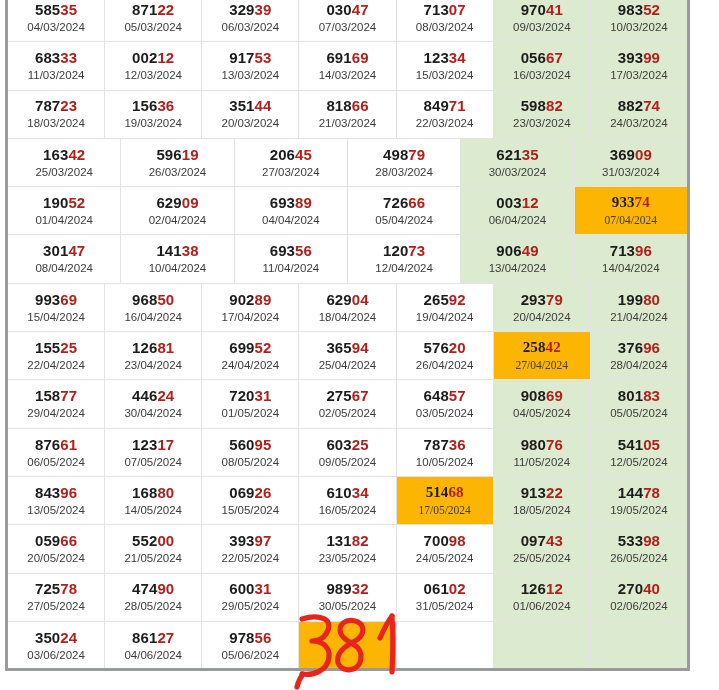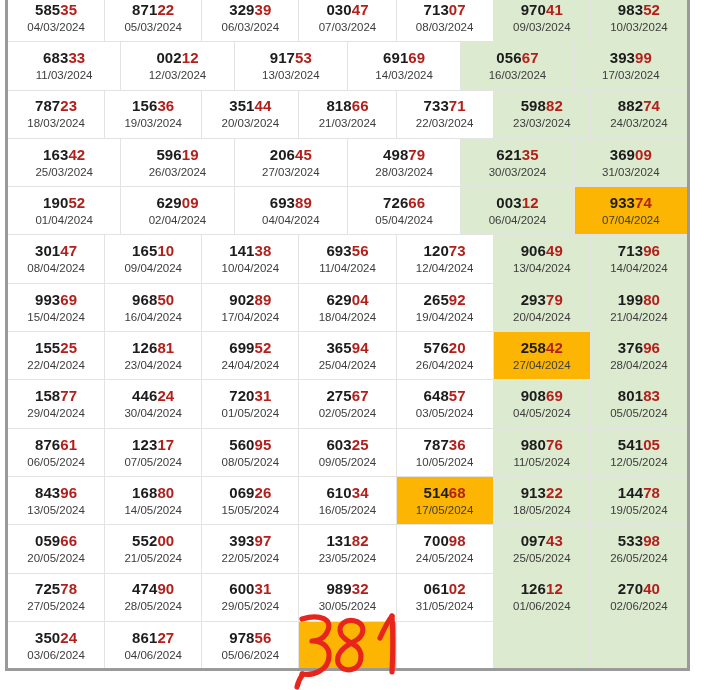--- a/index.html
+++ b/index.html
@@ -36,21 +36,21 @@
     min-width:0;
     position:relative;
     border-right:1px solid #e3e3e3;
     display:flex;flex-direction:column;
     align-items:center;justify-content:center;
     background:#ffffff;
     box-sizing:border-box;
   }
   .cell:last-child{border-right:none;}
   .cell.green{background:#dceacf;}
-  .cell.orange{background:#fcb503;}
+  .cell.orange{background:#fcb503;font-family:Liberation Serif, serif;}
   .cell.empty .num,.cell.empty .date{visibility:hidden;}
 
   .num{
     font-size:15px;
     font-weight:bold;
     letter-spacing:.1px;
     line-height:1;
     margin-bottom:5px;
     white-space:nowrap;
   }
@@ -120,20 +120,24 @@
             <div class="date">12/03/2024</div>
           </div>
           <div class="cell">
             <div class="num"><span class="a">917</span><span class="b">53</span></div>
             <div class="date">13/03/2024</div>
           </div>
           <div class="cell">
             <div class="num"><span class="a">691</span><span class="b">69</span></div>
             <div class="date">14/03/2024</div>
           </div>
+          <div class="cell">
+            <div class="num"><span class="a">123</span><span class="b">34</span></div>
+            <div class="date">15/03/2024</div>
+          </div>
           <div class="cell green">
             <div class="num"><span class="a">056</span><span class="b">67</span></div>
             <div class="date">16/03/2024</div>
           </div>
           <div class="cell green">
             <div class="num"><span class="a">393</span><span class="b">99</span></div>
             <div class="date">17/03/2024</div>
           </div>
         </div>
         <div class="row">
@@ -147,21 +151,21 @@
           </div>
           <div class="cell">
             <div class="num"><span class="a">351</span><span class="b">44</span></div>
             <div class="date">20/03/2024</div>
           </div>
           <div class="cell">
             <div class="num"><span class="a">818</span><span class="b">66</span></div>
             <div class="date">21/03/2024</div>
           </div>
           <div class="cell">
-            <div class="num"><span class="a">733</span><span class="b">71</span></div>
+            <div class="num"><span class="a">849</span><span class="b">71</span></div>
             <div class="date">22/03/2024</div>
           </div>
           <div class="cell green">
             <div class="num"><span class="a">598</span><span class="b">82</span></div>
             <div class="date">23/03/2024</div>
           </div>
           <div class="cell green">
             <div class="num"><span class="a">882</span><span class="b">74</span></div>
             <div class="date">24/03/2024</div>
           </div>
@@ -215,24 +219,20 @@
           </div>
           <div class="cell orange">
             <div class="num"><span class="a">933</span><span class="b">74</span></div>
             <div class="date">07/04/2024</div>
           </div>
         </div>
         <div class="row">
           <div class="cell">
             <div class="num"><span class="a">301</span><span class="b">47</span></div>
             <div class="date">08/04/2024</div>
-          </div>
-          <div class="cell">
-            <div class="num"><span class="a">165</span><span class="b">10</span></div>
-            <div class="date">09/04/2024</div>
           </div>
           <div class="cell">
             <div class="num"><span class="a">141</span><span class="b">38</span></div>
             <div class="date">10/04/2024</div>
           </div>
           <div class="cell">
             <div class="num"><span class="a">693</span><span class="b">56</span></div>
             <div class="date">11/04/2024</div>
           </div>
           <div class="cell">

